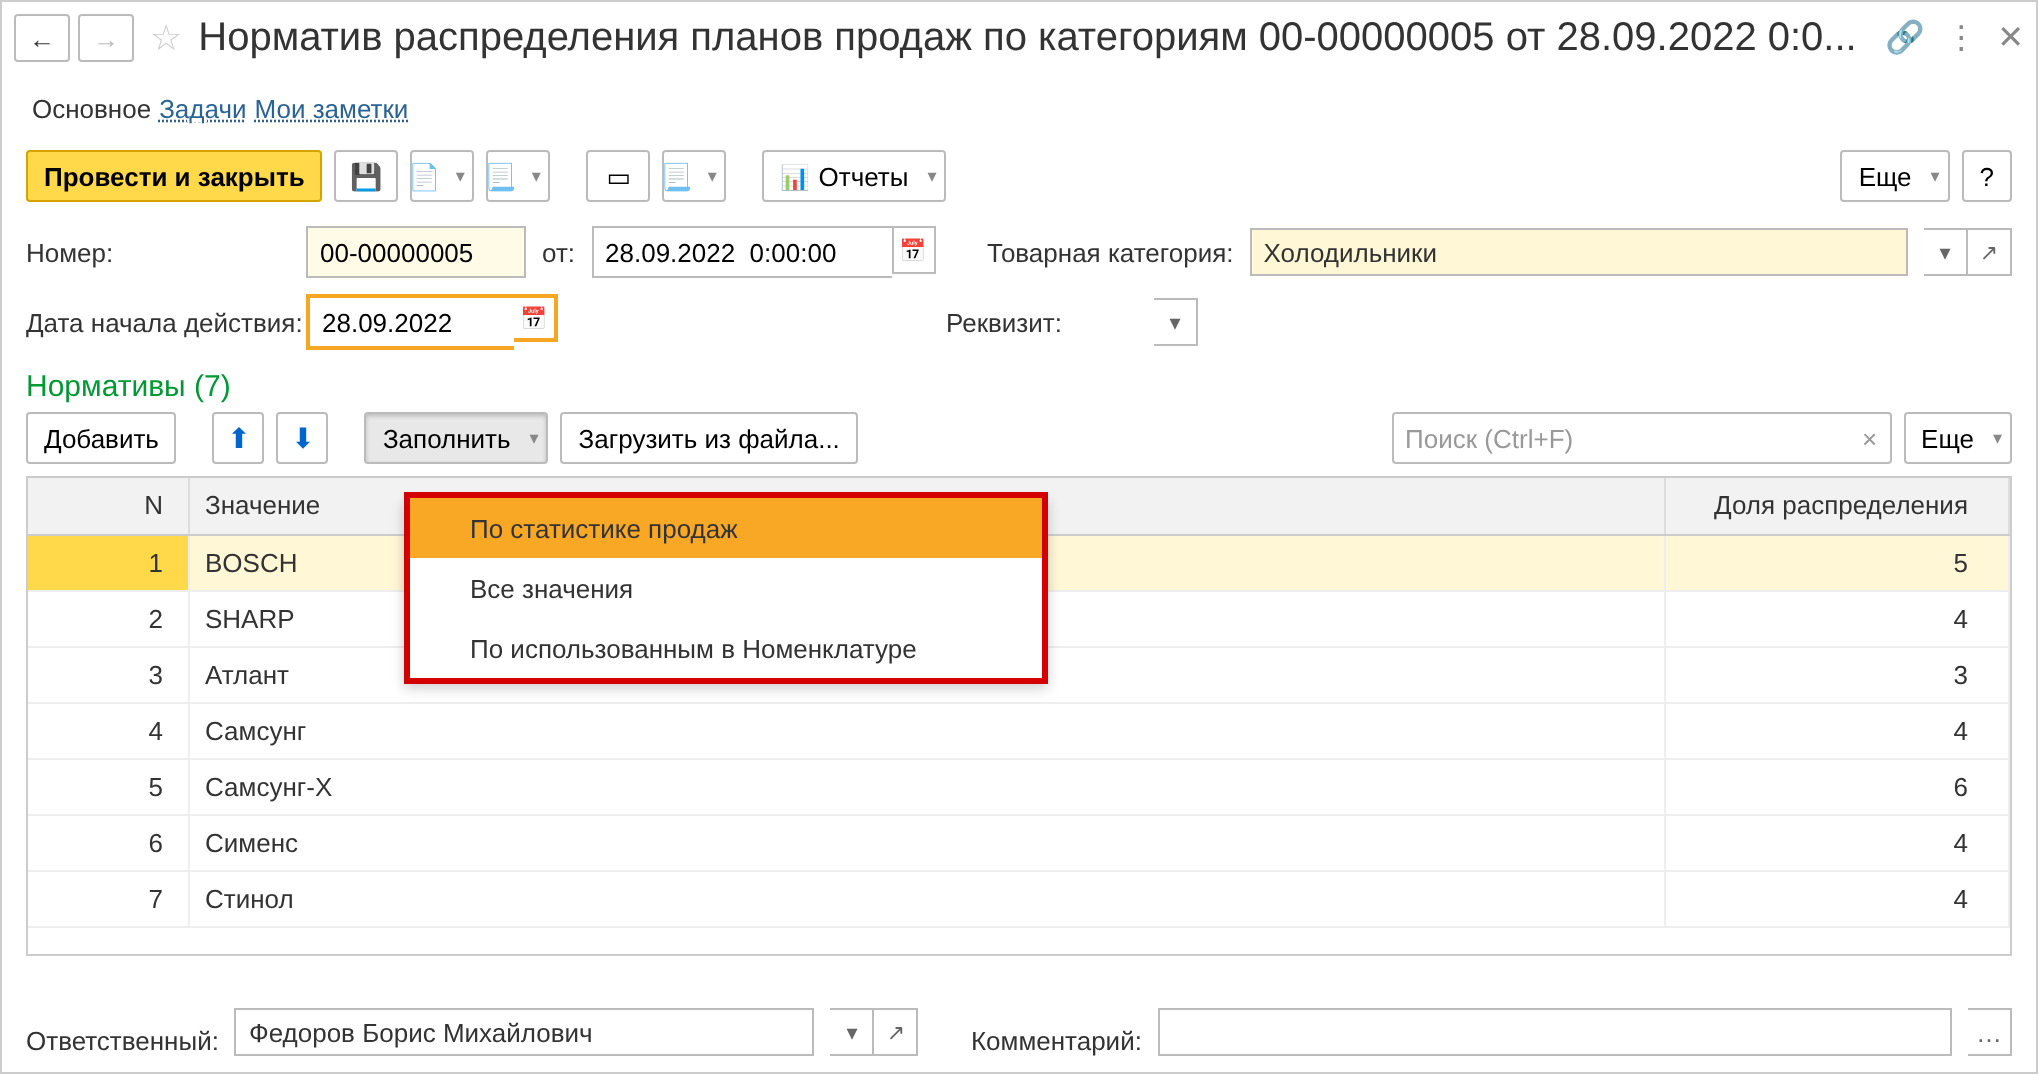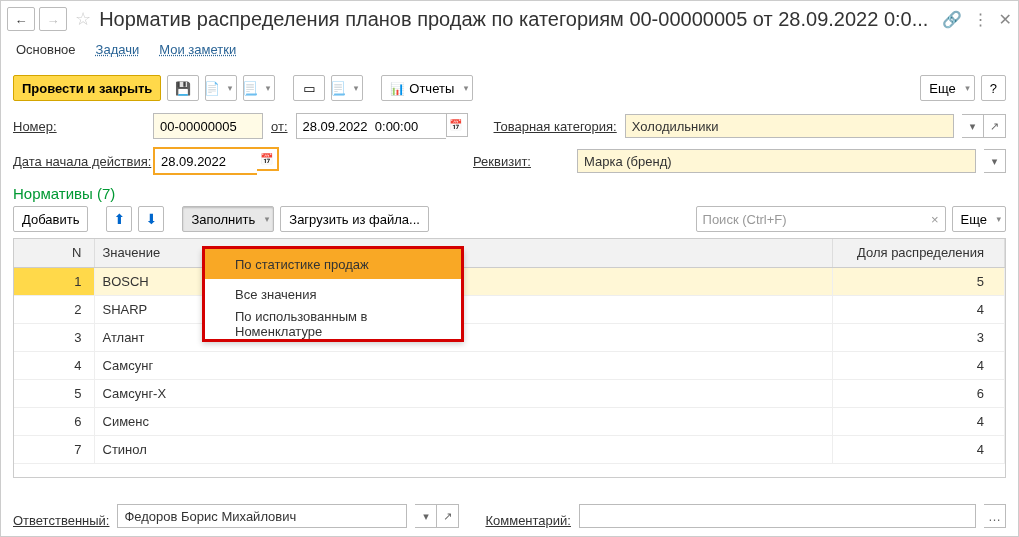--- a/index.html
+++ b/index.html
@@ -37,24 +37,24 @@
     flex: 1;
     white-space: nowrap;
     overflow: hidden;
     text-overflow: ellipsis;
   }
   .title-icons { display: flex; gap: 10px; align-items: center; color: #888; }
   .title-icon { cursor: pointer; font-size: 16px; }
 
   .tabs {
     display: flex;
-    gap: 20px;
+    gap: 4px;
     padding: 5px 15px 0 15px;
     height: 30px;
-    align-items: flex-start;
+    align-items: center;
   }
   .tab {
     text-decoration: underline dotted;
     color: #2a6496;
     cursor: pointer;
   }
   .tab.active {
     color: #333;
     text-decoration: none;
   }
@@ -94,21 +94,21 @@
   }
   .btn.pressed { background: #e8e8e8; box-shadow: inset 0 1px 2px rgba(0,0,0,.2); }
   .spacer { flex: 1; }
 
   .form-row {
     display: flex;
     align-items: center;
     padding: 4px 12px;
     gap: 8px;
   }
-  .label { white-space: nowrap; text-decoration: underline; }
+  .label { white-space: nowrap; }
   .input {
     height: 24px;
     border: 1px solid #bbb;
     background: #fff;
     padding: 12px 6px;
     font-size: 13px;
   }
   .input.readonly { background: #fffbe6; }
   .input-group { display: flex; }
   .input-group .input { border-right: none; }
@@ -216,21 +216,21 @@
   .grid .col-n { width: 80px; text-align: right; padding-right: 12px; }
   .grid .col-val { }
   .grid .col-share { width: 172px; text-align: right; padding-right: 20px; }
   .grid tbody tr.selected { background: #fff7d6; }
   .grid tbody tr.selected td:first-child { background: #ffd94a; }
 
   .dropdown-menu {
     position: absolute;
     top: 248px;
     left: 201px;
-    width: 262px;
+    width: 322px;
     background: #fff;
     border: 3px solid #d40000;
     border-top: none;
     z-index: 100;
     box-shadow: 0 2px 6px rgba(0,0,0,.2);
   }
   .dropdown-menu::before {
     content: "";
     position: absolute;
     top: -3px; left: -3px; right: -3px;
@@ -343,23 +343,20 @@
 <div class="form-row">
   <span class="label" style="width:132px">Дата начала действия:</span>
   <div class="input-group orange">
     <input class="input" style="width: 104px;" value="28.09.2022">
     <div class="addon">
         <span class="i-calendar"></span>
       </div>
   </div>
   <div class="spacer" style="max-width:178px"></div>
   <span class="label" style="width:96px">Реквизит:</span>
-  <div class="select-wide">
-      <span>Марка (бренд)</span>
-    </div>
   <div class="select-addons">
     <div class="addon">▾</div>
   </div>
 </div>
 
 <div class="section-title">Нормативы (7)</div>
 
 <div class="grid-toolbar">
   <button class="btn">Добавить</button>
   <span style="width:6px"></span>

